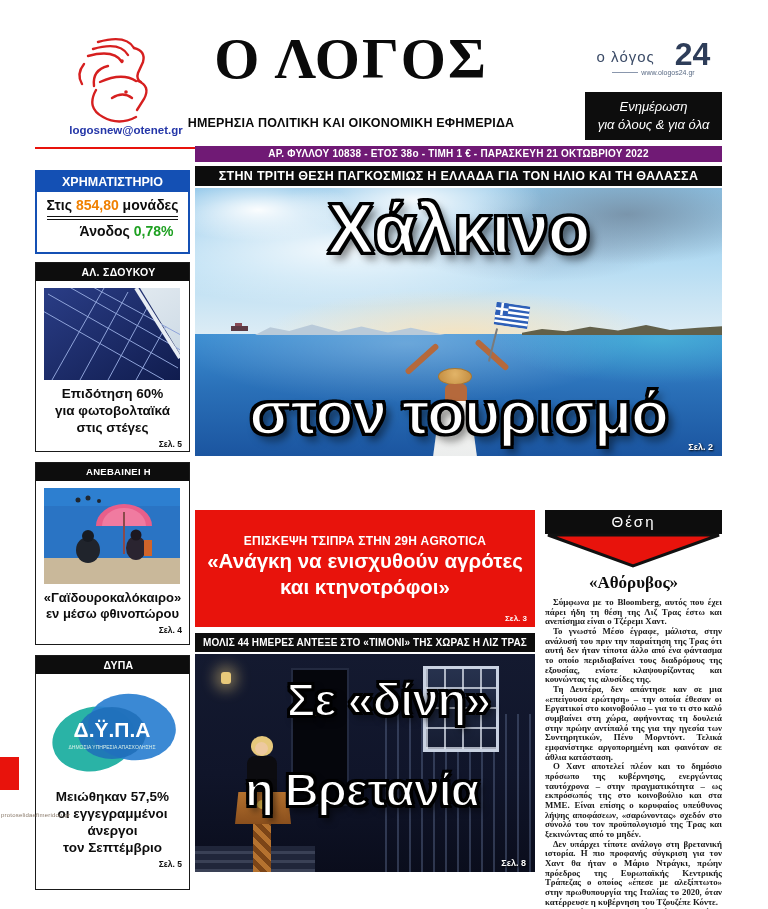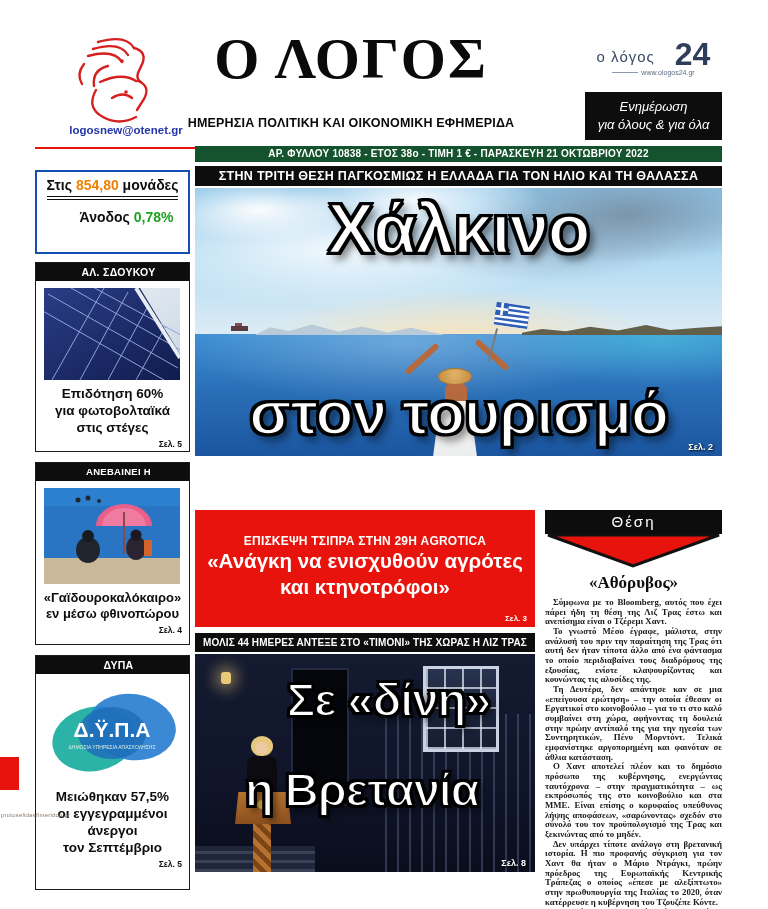--- a/index.html
+++ b/index.html
@@ -19,21 +19,21 @@
   .logo24-row { display:flex; align-items:flex-end; justify-content:center; }
   .logo24-name { font-size:15px; color:#3a4a66; letter-spacing:1px; line-height:1; padding-bottom:4px; }
   .logo24-num { font-size:32px; font-weight:bold; color:#2e3d59; line-height:0.8; margin-left:20px; }
   .logo24-url-row { display:flex; align-items:center; justify-content:center; margin-top:1px; }
   .dash-line { display:inline-block; width:26px; border-top:1px solid #8a97ad; margin-right:3px; }
   .logo24-url { font-size:7px; color:#5a6b85; }
   .tagline-box { position:absolute; left:585px; top:92px; width:137px; height:48px; background:#0d0d0d;
     color:#fff; font-style:italic; font-size:13px; text-align:center; display:flex; flex-direction:column;
     justify-content:center; line-height:1.35; }
   .issue-rule { position:absolute; left:35px; top:147px; width:687px; height:2px; background:#e8130c; }
-  .issue-bar { position:absolute; left:195px; top:146px; width:527px; height:16px; background:#14532d;
+  .issue-bar { position:absolute; left:195px; top:146px; width:527px; height:16px; background:#701a75;
     color:#fff; font-size:10px; font-weight:bold; text-align:center; line-height:16px; letter-spacing:0.2px; }
 
   
   .sidebox { position:absolute; left:35px; width:155px; background:#fff; border:1.5px solid #1a1a1a; }
   .sidebox-header { background:#0d0d0d; color:#fff; font-weight:bold; text-align:center;
     font-size:10.5px; height:18px; line-height:18px; letter-spacing:0.3px;padding-left:12px; }
   .side-caption { font-weight:bold; font-size:13.5px; color:#0d0d0d; text-align:center; line-height:1.25; margin-top:6px; }
   .side-pageref { text-align:right; font-size:8.5px; font-weight:bold; color:#0d0d0d; padding:2px 7px 4px 0; }
 
   .stock-box { top:170px; height:84px; border:2px solid #1450b4; }
@@ -178,23 +178,24 @@
   </div>
   <div class="tagline-box">
     <span>Ενημέρωση</span>
     <span>για όλους &amp; για όλα</span>
   </div>
 
   <div class="issue-rule"></div>
   <div class="issue-bar">ΑΡ. ΦΥΛΛΟΥ 10838 - ΕΤΟΣ 38ο - ΤΙΜΗ 1 € - ΠΑΡΑΣΚΕΥΗ 21 ΟΚΤΩΒΡΙΟΥ 2022</div>
 
   <div class="sidebox stock-box">
+    <div class="stock-header">ΧΡΗΜΑΤΙΣΤΗΡΙΟ</div>
     <div class="stock-line"><span>Στις </span><span class="stock-orange">854,80</span><span> μονάδες</span></div>
     <div class="stock-rule"></div>
-    <div class="stock-line" style="padding-top:8px;margin-left:28px;"><span>Άνοδος </span><span class="stock-green">0,78%</span></div>
+    <div class="stock-line" style="padding-top:2px;margin-left:28px;"><span>Άνοδος </span><span class="stock-green">0,78%</span></div>
   </div>
 
   <div class="sidebox sdoukou-box">
     <div class="sidebox-header">ΑΛ. ΣΔΟΥΚΟΥ</div>
     <svg class="side-photo" viewBox="0 0 136 92" width="136" height="92">
       <defs>
         <linearGradient id="skyg" x1="0" y1="0" x2="1" y2="1">
           <stop offset="0" stop-color="#eef3f7"></stop>
             <stop offset="1" stop-color="#c8d6e2"></stop>
         </linearGradient>

